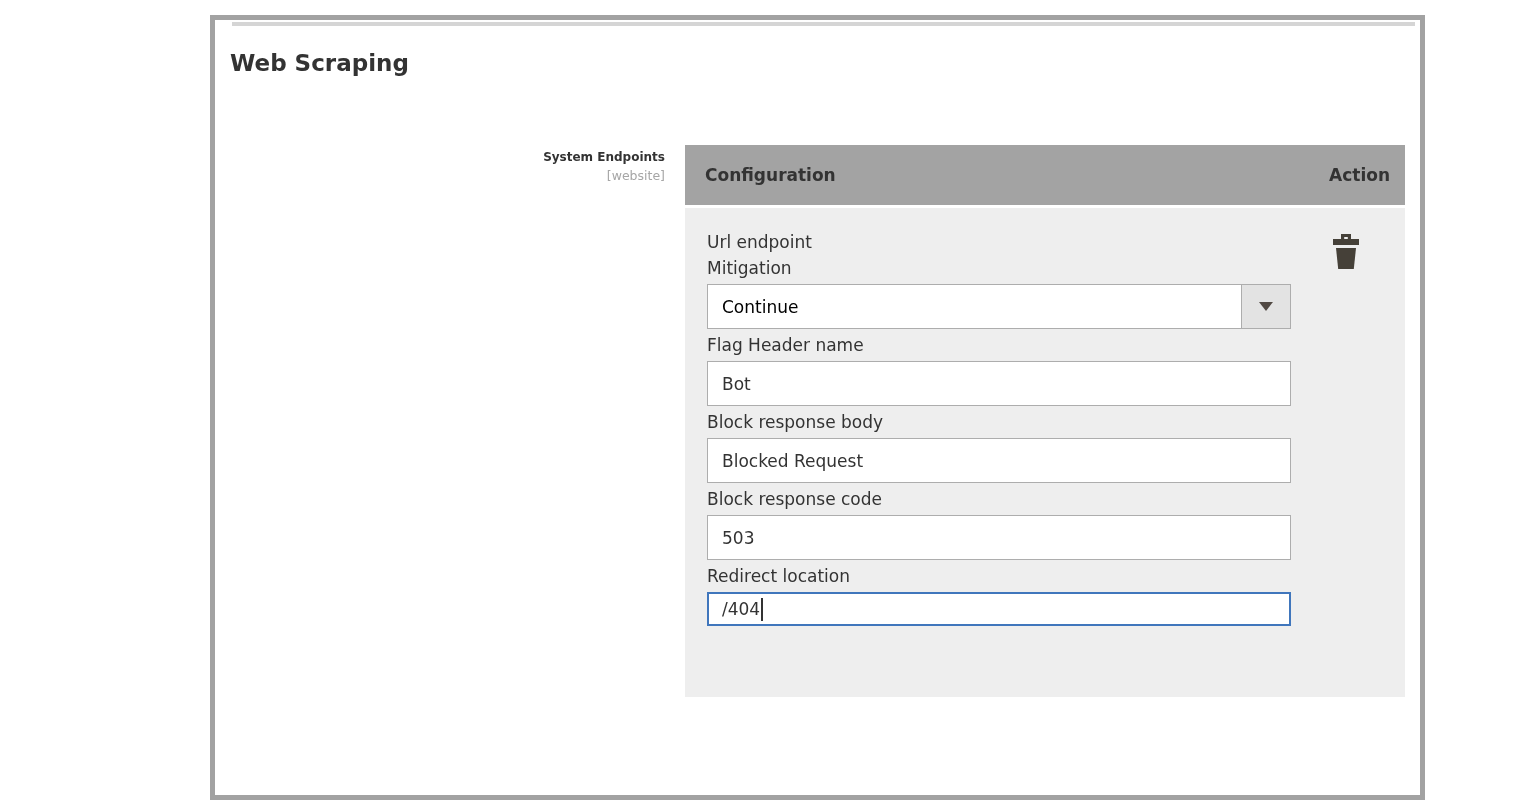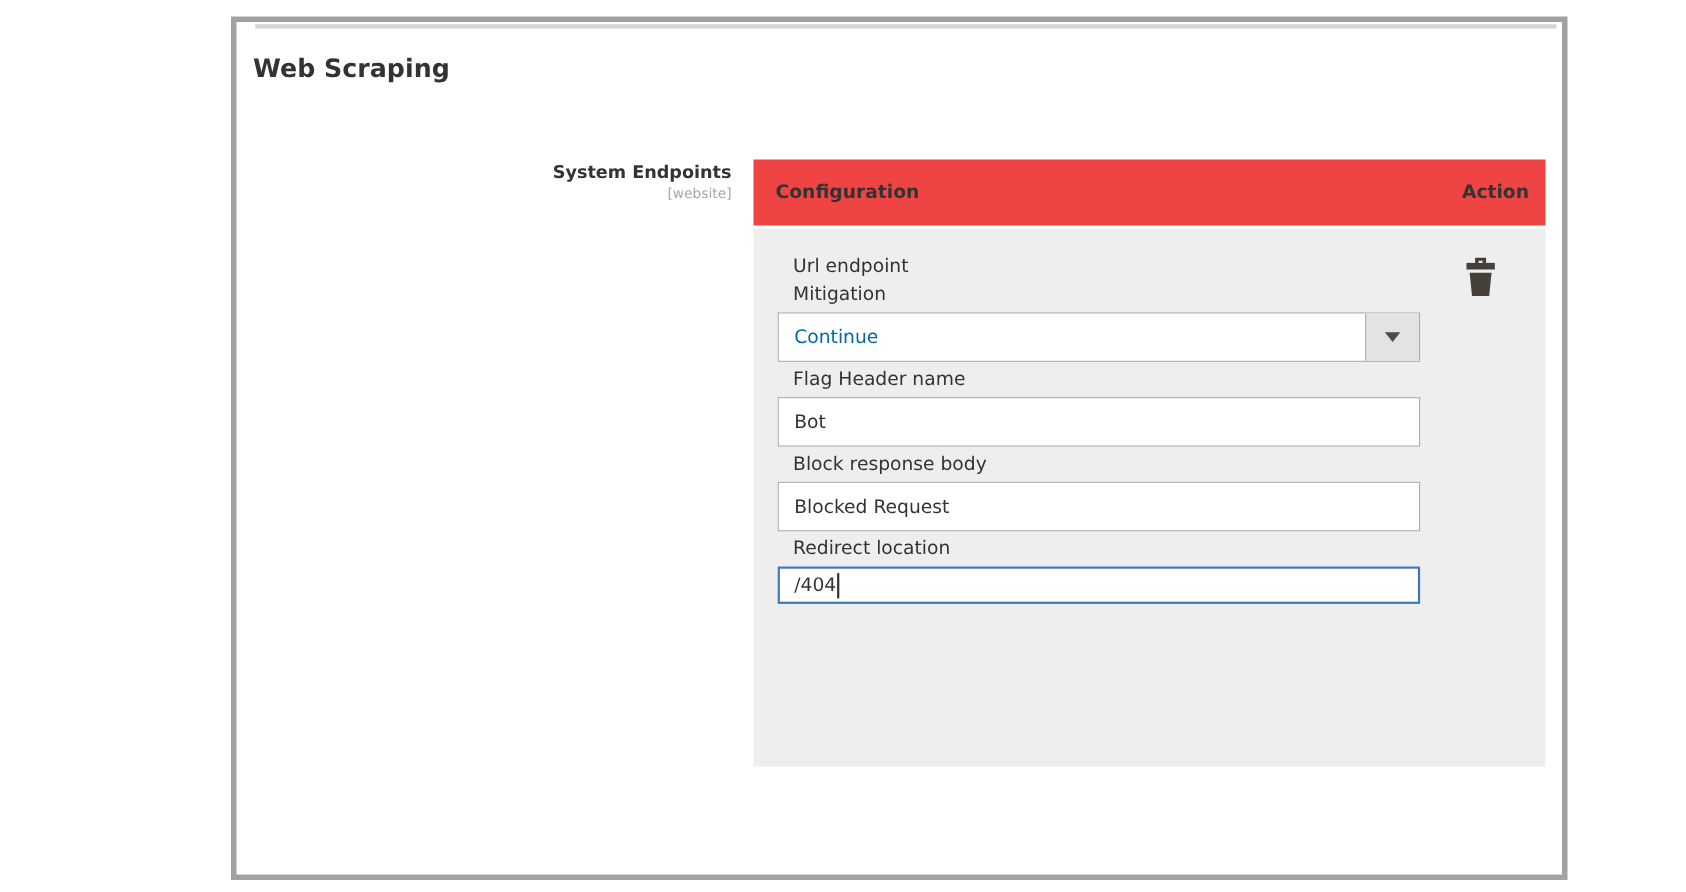--- a/index.html
+++ b/index.html
@@ -32,39 +32,39 @@
     font-weight: 600;
     color: #333333;
   }
   .field-label-col {
     position: absolute;
     left: 0; top: 127px;
     width: 450px;
     text-align: right;
   }
   .field-label {
-    font-size: 16px;
+    font-size: 12px;
     font-weight: 700;
     color: #333333;
     line-height: 20px;
   }
   .field-scope {
     font-size: 12.5px;
     color: #a6a6a6;
     line-height: 15px;
     margin-top: 1px;
   }
   .config-table {
     position: absolute;
     left: 470px; top: 125px;
     width: 720px;
   }
   .table-header {
     height: 60px;
-    background: #ef4444;
+    background: #a3a3a3;
     display: flex;
     align-items: center;
     justify-content: space-between;
     padding: 0 15px 0 20px;
     margin-bottom: 3px;
     font-size: 17px;
     font-weight: 600;
     color: #333333;
   }
   .row-body {
@@ -73,21 +73,20 @@
     height: 489px;
     padding: 25px 0 0 22px;
     margin-bottom: 3px;
   }
   .group { width: 584px; margin-bottom: 7px; }
   .group-label {
     font-size: 17px;
     line-height: 19px;
     margin-bottom: 6px;
     color: #333333;
-    margin-left: 14px;
   }
   .text-input {
     display: block;
     width: 584px; height: 45px;
     border: 1px solid #adadad;
     background: #ffffff;
     font-family: inherit;
     font-size: 17px;
     color: #333333;
     padding: 0 14px;
@@ -99,21 +98,21 @@
     background: #ffffff;
     display: flex;
     cursor: pointer;
   }
   .select-value {
     flex: 1;
     display: flex;
     align-items: center;
     padding: 0 14px;
     font-size: 17px;
-    color: #0369a1;
+    color: #000000;
   }
   .select-arrow {
     width: 49px;
     background: #e3e3e3;
     border-left: 1px solid #adadad;
     display: flex;
     align-items: center;
     justify-content: center;
   }
   .tri {
@@ -206,20 +205,24 @@
         <div class="group">
           <div class="group-label">Flag Header name</div>
           <input class="text-input" type="text" value="Bot" style="">
         </div>
 
         <div class="group">
           <div class="group-label">Block response body</div>
           <input class="text-input" type="text" value="Blocked Request" style="">
         </div>
 
+        <div class="group">
+          <div class="group-label">Block response code</div>
+          <input class="text-input" type="text" value="503" style="">
+        </div>
 
         <div class="group">
           <div class="group-label">Redirect location</div>
           <div class="input-focused">
             <span>/404</span>
             <span class="caret"></span>
           </div>
         </div>
 
         <div class="action-cell">

